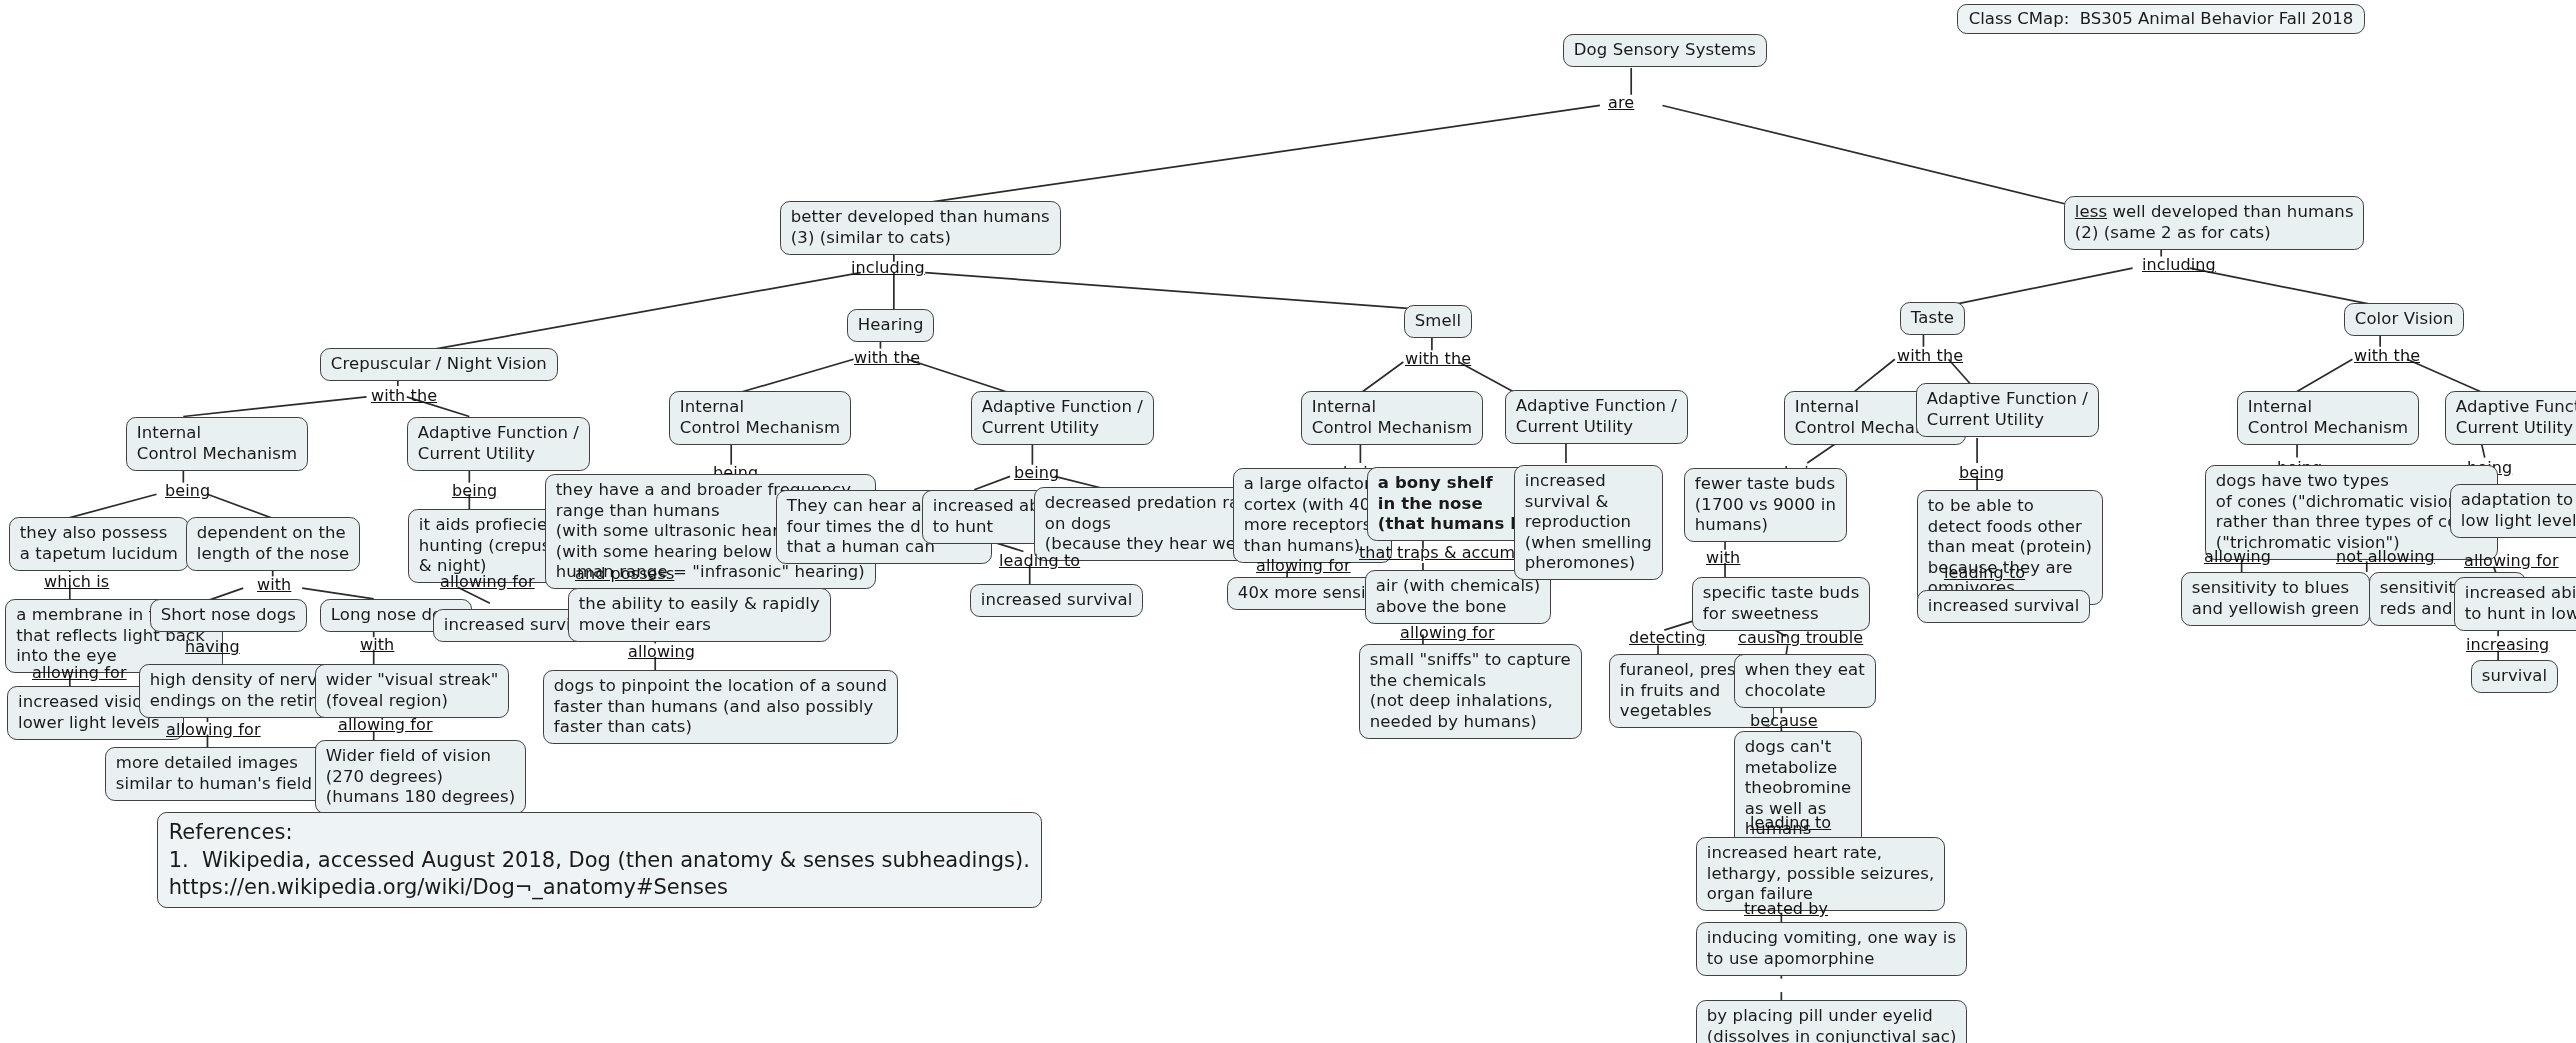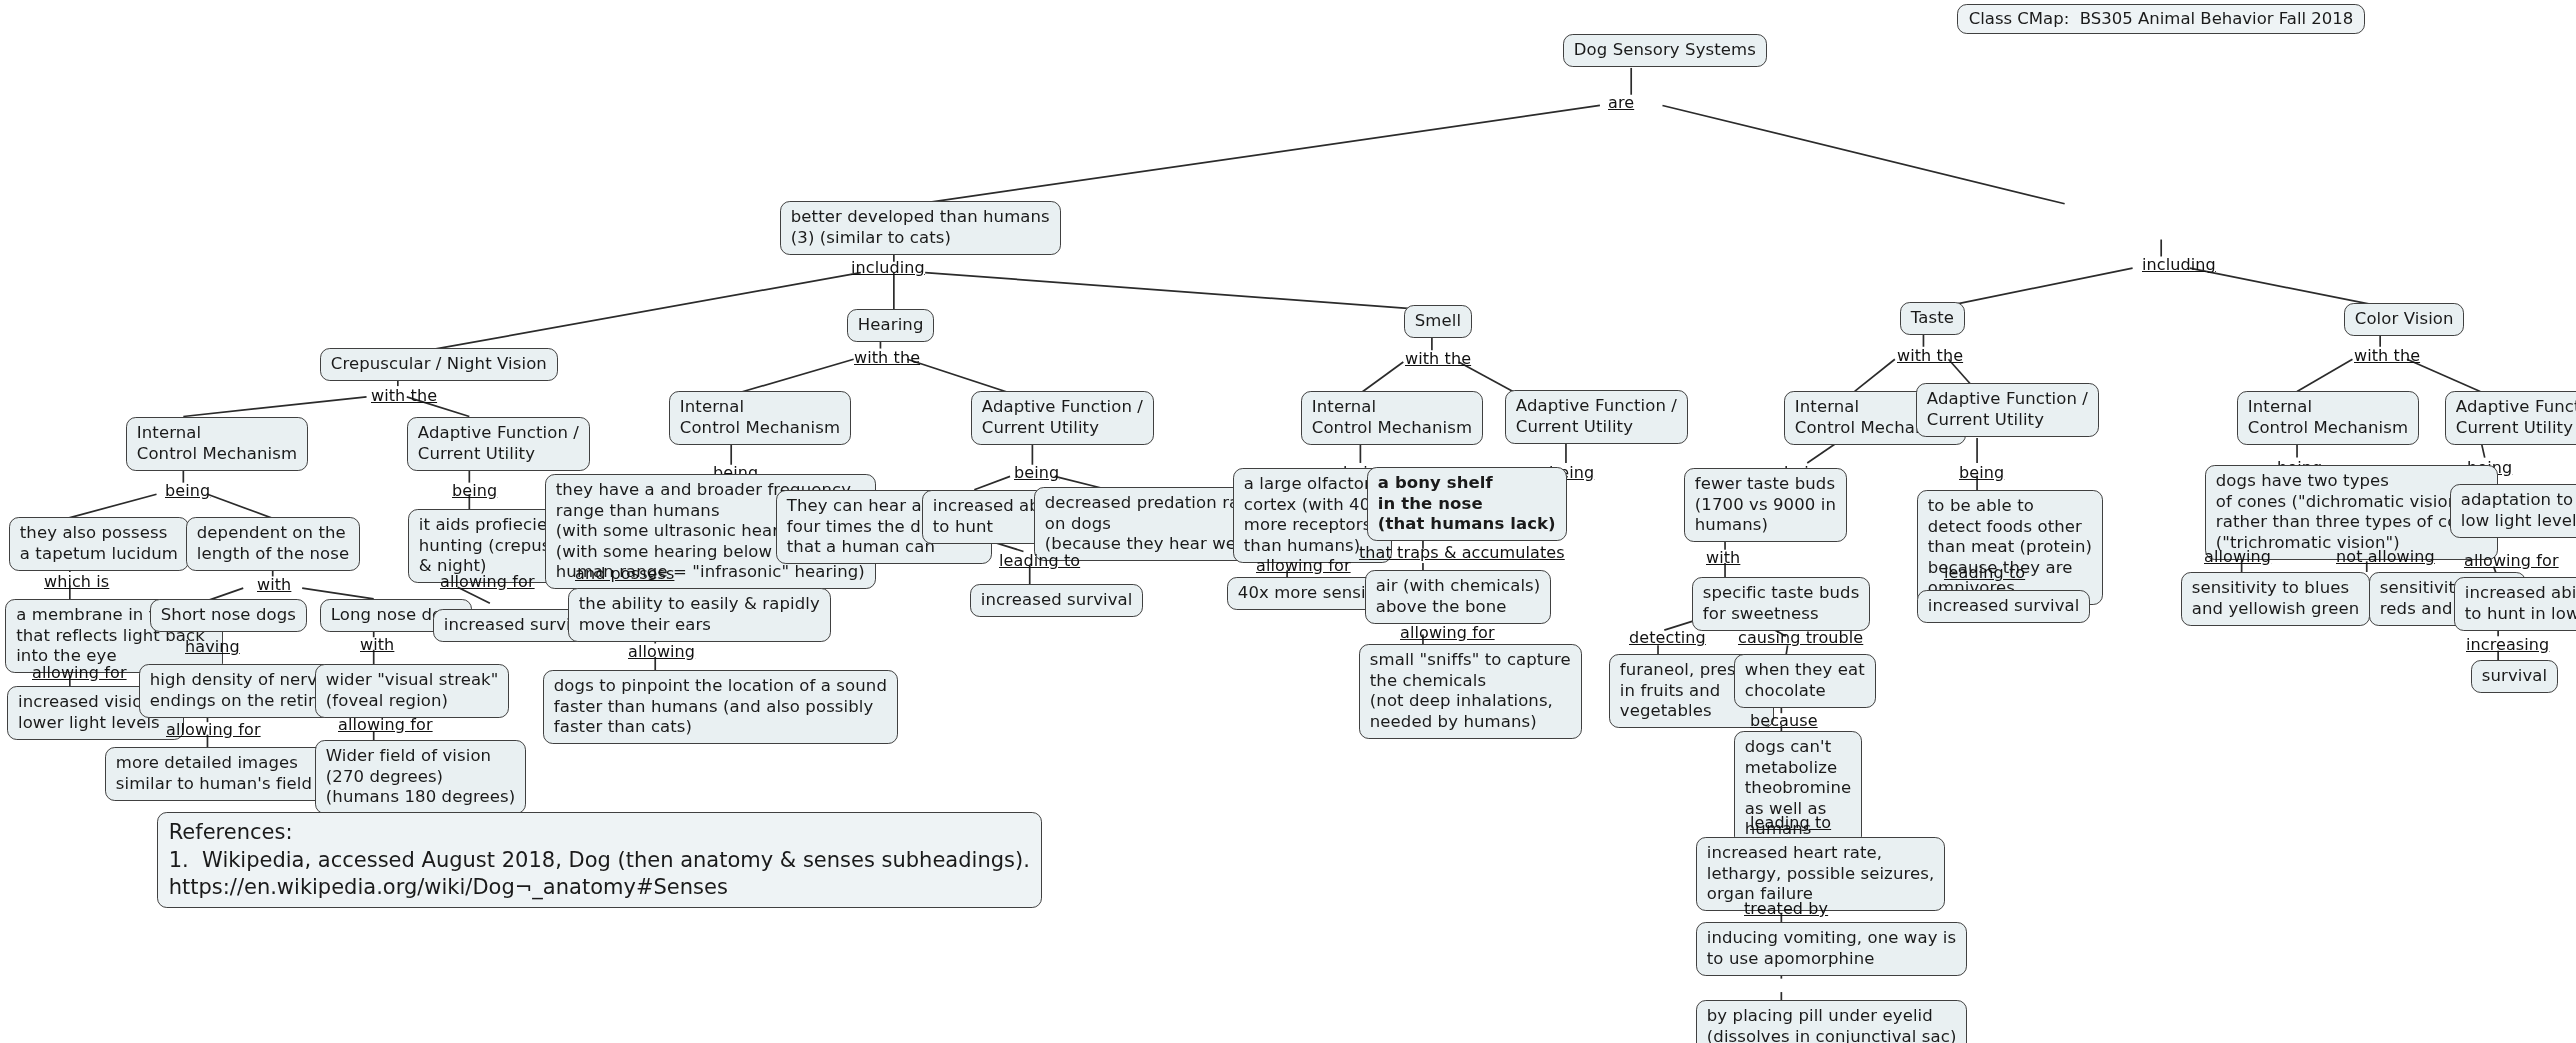--- a/index.html
+++ b/index.html
@@ -237,20 +237,22 @@
 
   <div class="title-box" style="left:1957px; top:3.6px;">Class CMap:  BS305 Animal Behavior Fall 2018</div>
 
   <div class="node" style="left:1563px; top:34px;">Dog Sensory Systems</div>
   <div class="link-label" style="left:1608px; top:93px;">are</div>
 
   <div class="node" style="left:780px; top:201px;">better developed than humans
 (3) (similar to cats)</div>
   <div class="link-label" style="left:851px; top:258px;">including</div>
 
+  <div class="node" style="left:2064px; top:196px;"><span class="u">less</span><span> well developed than humans
+(2) (same 2 as for cats)</span></div>
   <div class="link-label" style="left:2142px; top:255px;">including</div>
 
   <div class="node" style="left:320px; top:348px;">Crepuscular / Night Vision</div>
   <div class="link-label" style="left:371px; top:386px;">with the</div>
 
   <div class="node" style="left:847px; top:309px;">Hearing</div>
   <div class="link-label" style="left:854px; top:348px;">with the</div>
 
   <div class="node" style="left:1404px; top:305px;">Smell</div>
   <div class="link-label" style="left:1405px; top:349px;">with the</div>
@@ -373,20 +375,25 @@
 
   <div class="node" style="left:1365px; top:570px;">air (with chemicals)
 above the bone</div>
   <div class="link-label" style="left:1400px; top:623px;">allowing for</div>
 
   <div class="node" style="left:1359px; top:644px;">small "sniffs" to capture
 the chemicals
 (not deep inhalations,
 needed by humans)</div>
 
+  <div class="node" style="left:1514px; top:465px;">increased
+survival &amp;
+reproduction
+(when smelling
+pheromones)</div>
 
   <div class="node" style="left:1784px; top:391px;">Internal
 Control Mechanism</div>
   <div class="link-label" style="left:1784px; top:463px;">being</div>
 
   <div class="node" style="left:1916px; top:383px;">Adaptive Function /
 Current Utility</div>
   <div class="link-label" style="left:1959px; top:463px;">being</div>
 
   <div class="node" style="left:1684px; top:468px;">fewer taste buds

